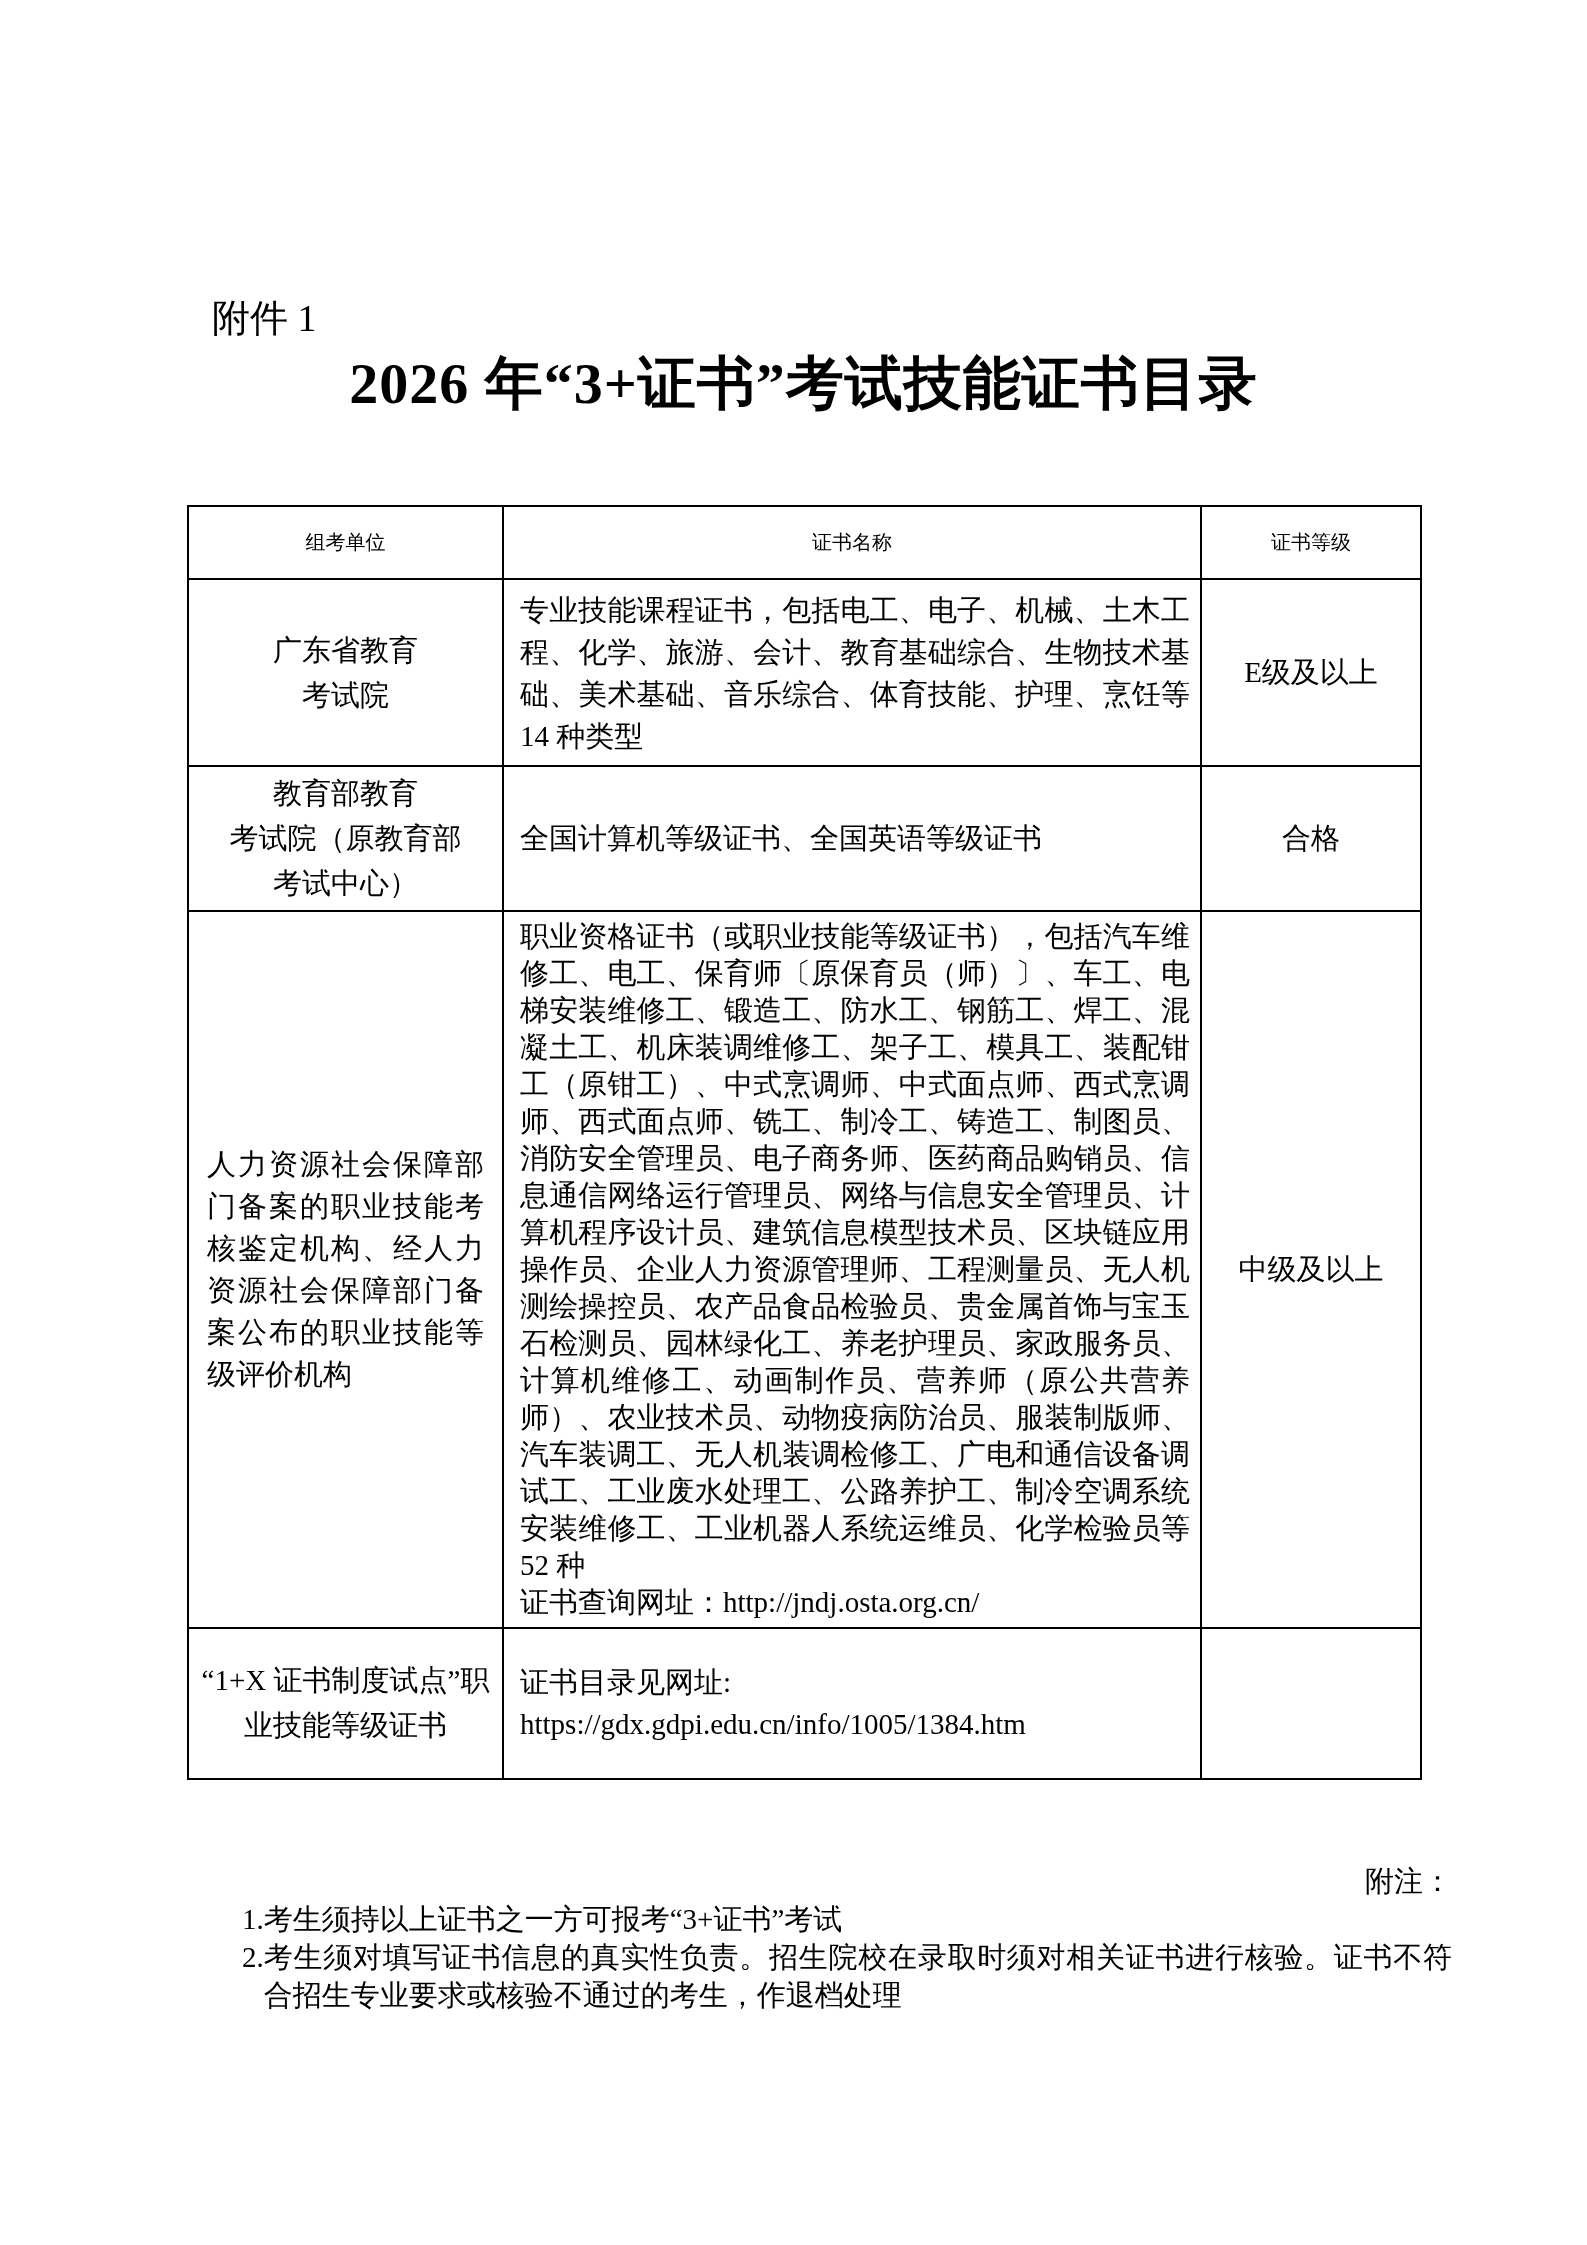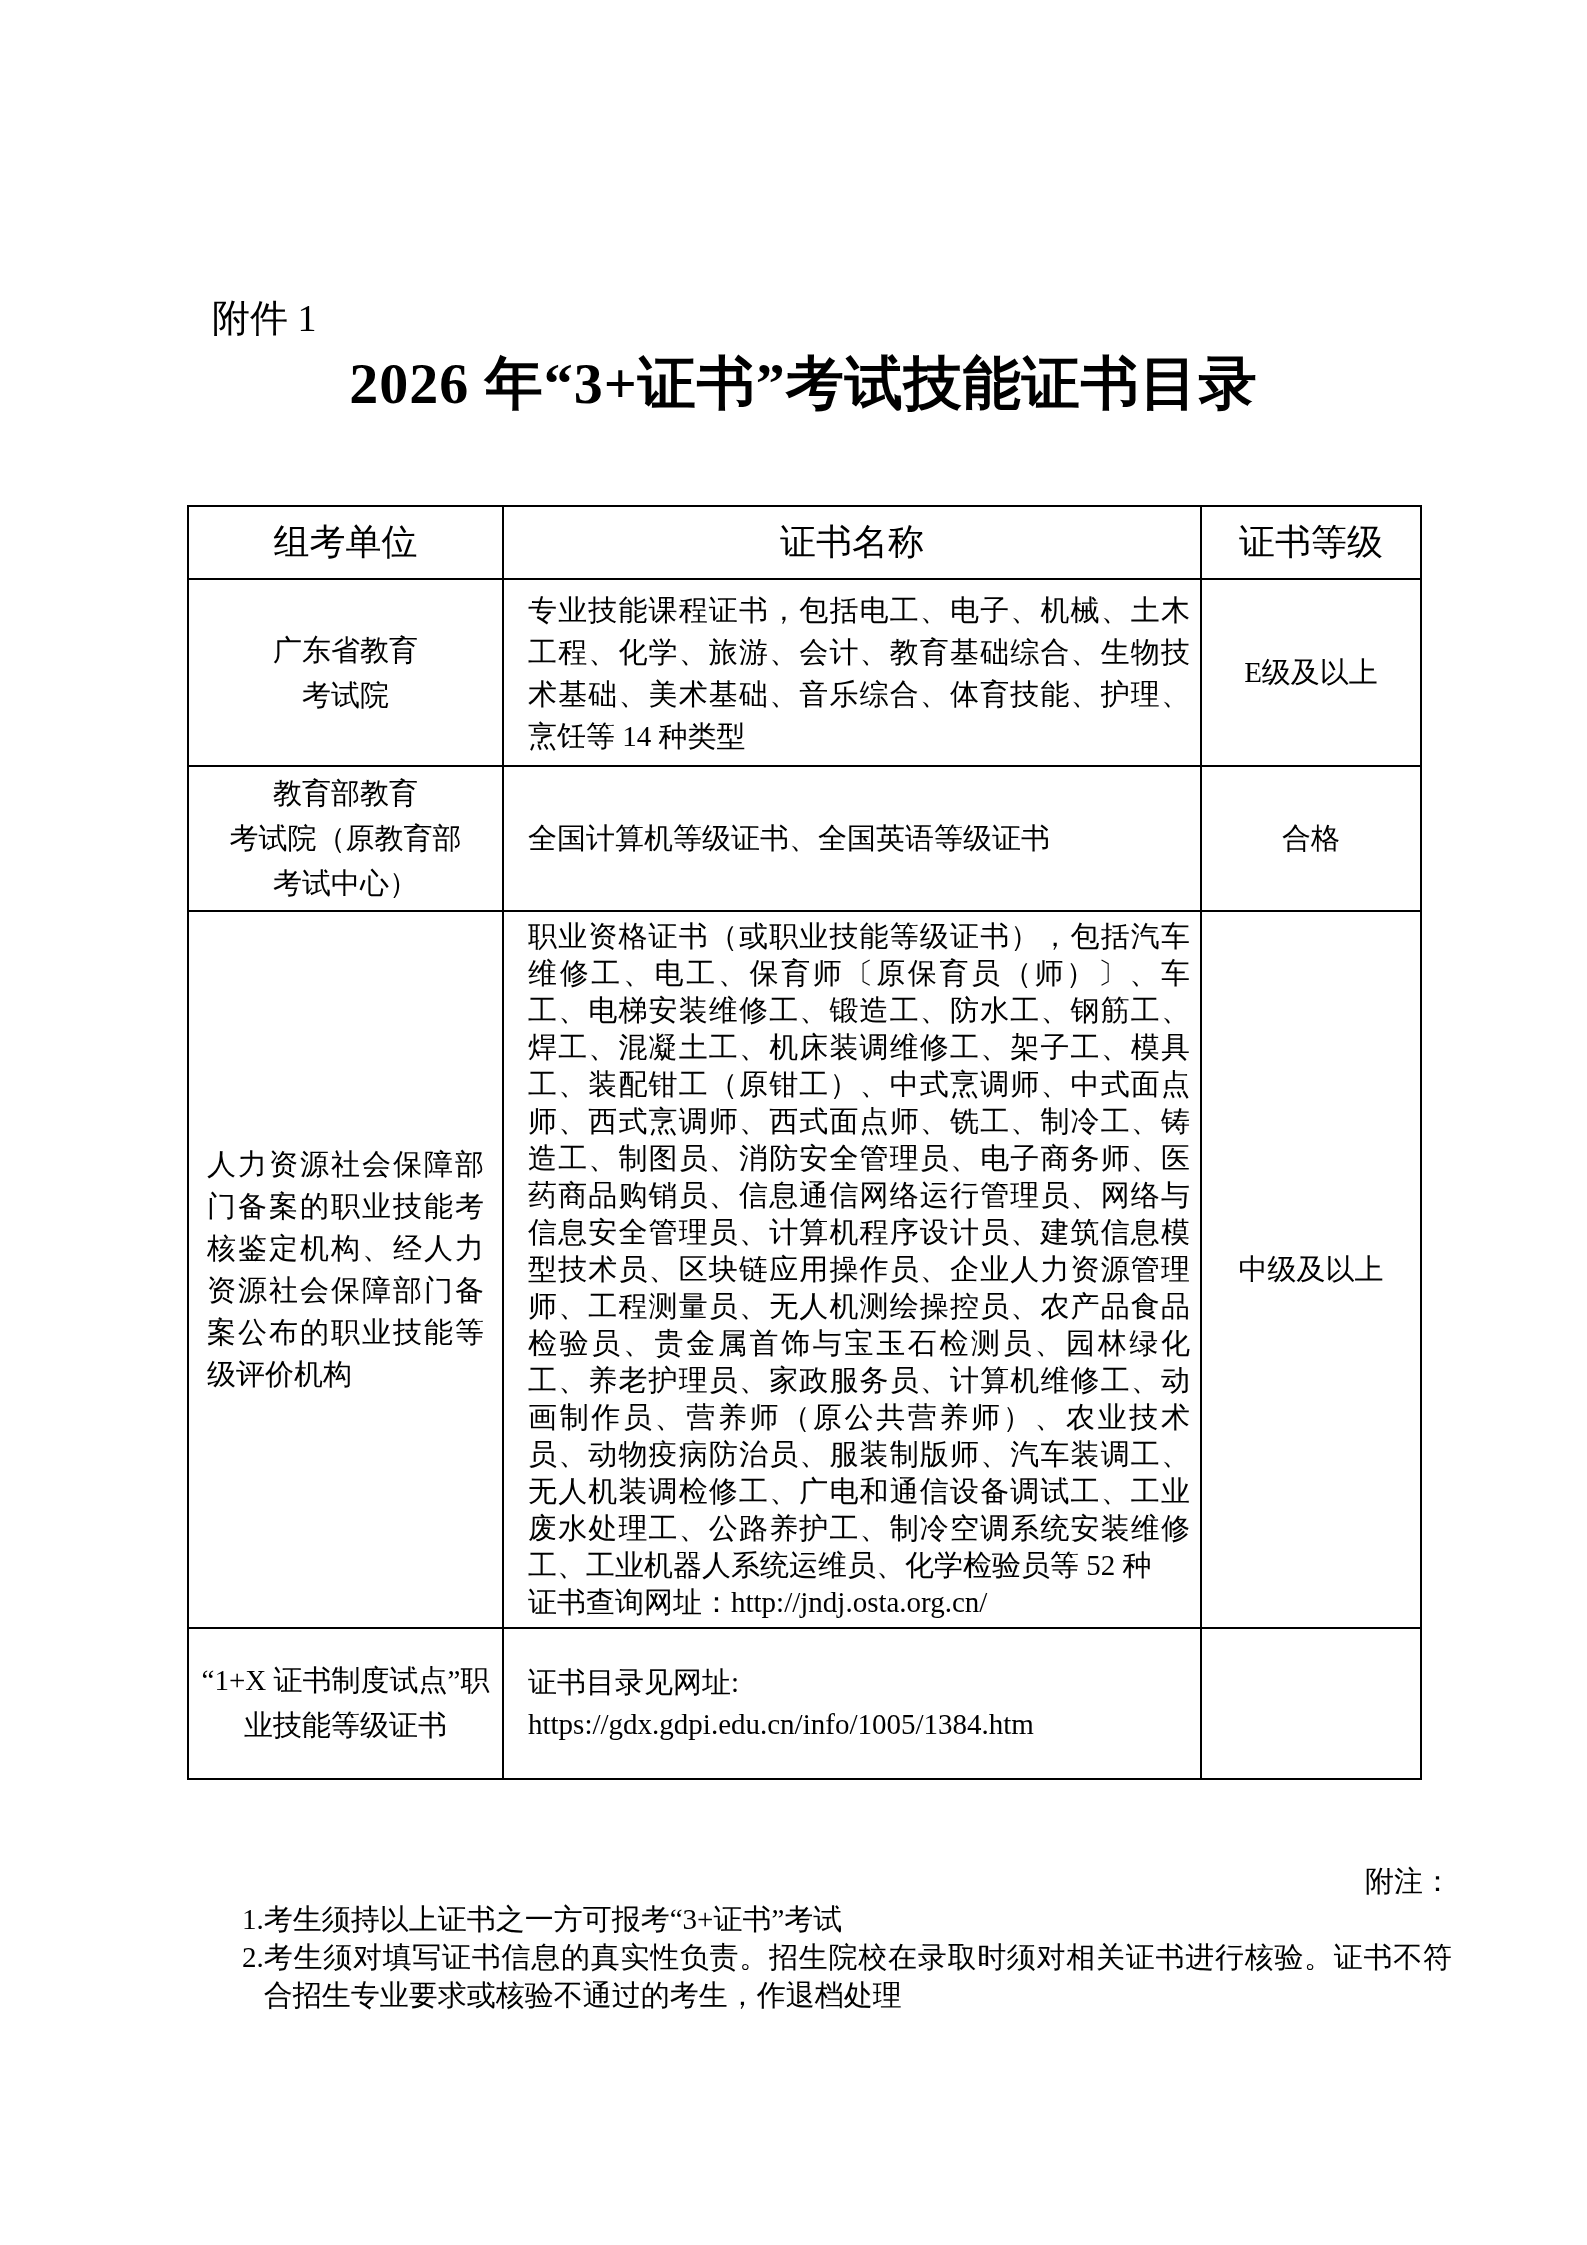--- a/index.html
+++ b/index.html
@@ -45,40 +45,40 @@
   .cert-table td, .cert-table th {
     border: 2px solid #000;
     font-size: 29px;
     vertical-align: middle;
     overflow: hidden;
   }
   .cert-table th {
     font-family: "Liberation Sans", "DejaVu Sans", sans-serif;
     font-weight: 500;
     text-align: center;
-    font-size: 36px;
+    font-size: 20px;
   }
   .org-cell {
     text-align: center;
     white-space: pre-line;
     line-height: 1.55;
     padding: 4px 10px;
     margin-left: 10px;
   }
   .org-cell.justified {
     text-align: justify;
     white-space: normal;
     line-height: 1.45;
     padding: 4px 18px;
   }
   .name-cell {
     text-align: justify;
     white-space: pre-line;
     line-height: 42px;
-    padding: 6px 10px 6px 24px;
+    padding: 6px 10px 6px 16px;
   }
   .name-cell.dense { line-height: 37px; }
   .level-cell {
     text-align: center;
     line-height: 1.4;
   }
 
   .notes {
     position: absolute;
     left: 242px;

